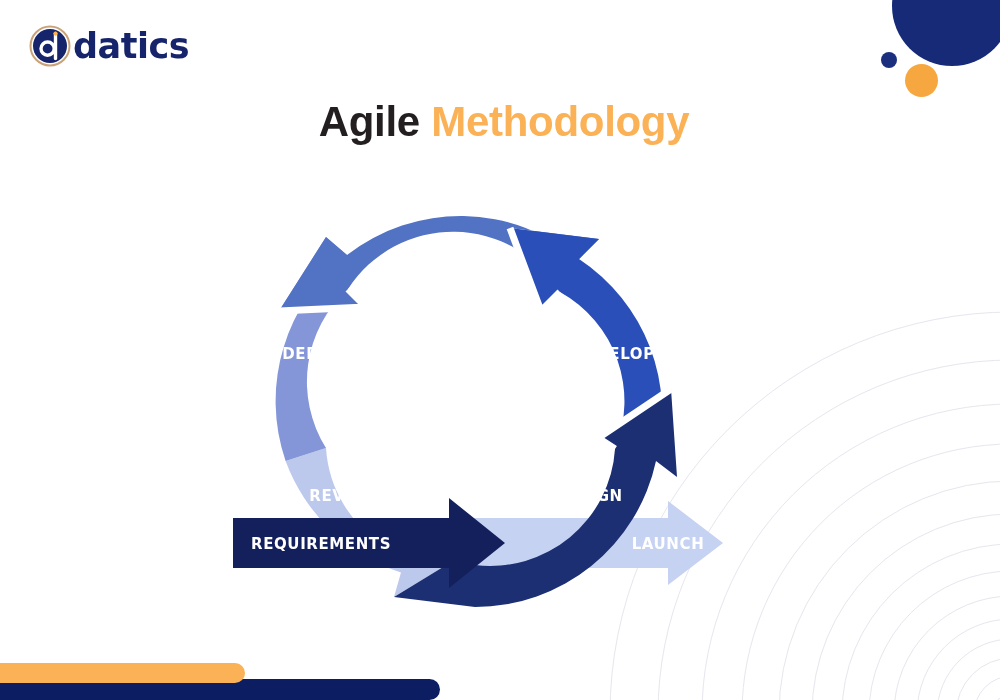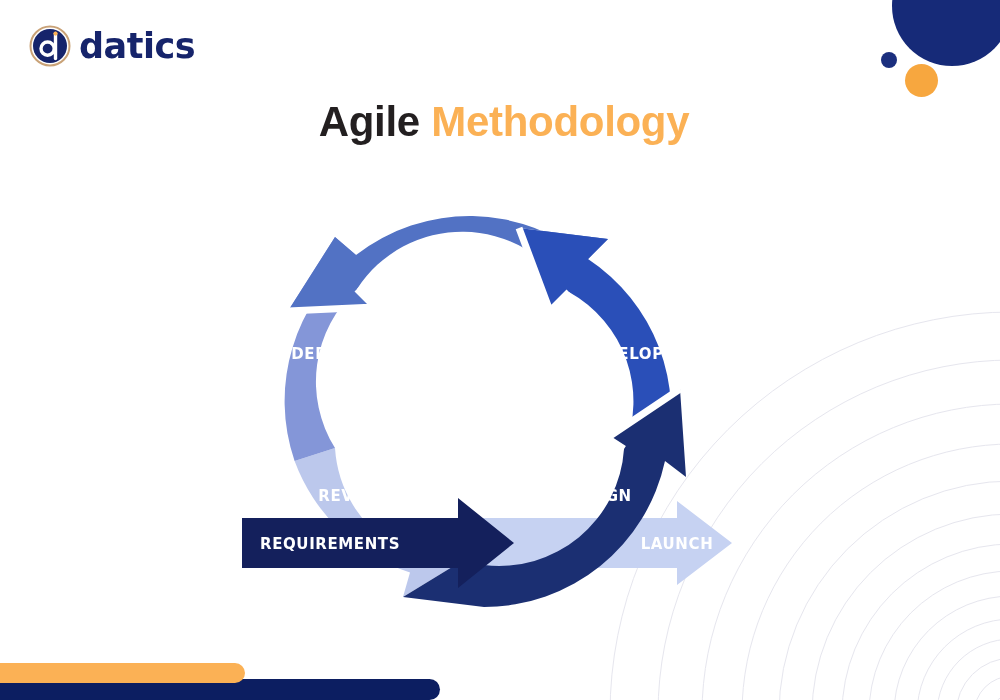--- a/index.html
+++ b/index.html
@@ -77,21 +77,21 @@
     background: #0c1e61;
   }
 
   
   .logo {
     position: absolute;
     left: 28px;
     top: 24px;
     display: flex;
     align-items: center;
-    gap: 10px;
+    gap: 4px;
   }
   .logo-mark {
     width: 44px;
     height: 44px;
     position: relative;
     flex: 0 0 auto;
   }
   .logo-word {
     font-family: "DejaVu Sans", sans-serif;
     font-size: 35px;
@@ -114,21 +114,21 @@
     letter-spacing: -0.3px;
     line-height: 1.1;
     white-space: nowrap;
   }
   .title .t1 { color: #231f20; }
   .title .t2 { color: #fbb155; }
 
   
   .diagram {
     position: absolute;
-    left: 222px;
+    left: 213px;
     top: 195px;
     width: 540px;
     height: 420px;
   }
   .diagram svg { display: block; }
 
   .seg-label {
     font-family: "DejaVu Sans", sans-serif;
     font-weight: 700;
     fill: #ffffff;

